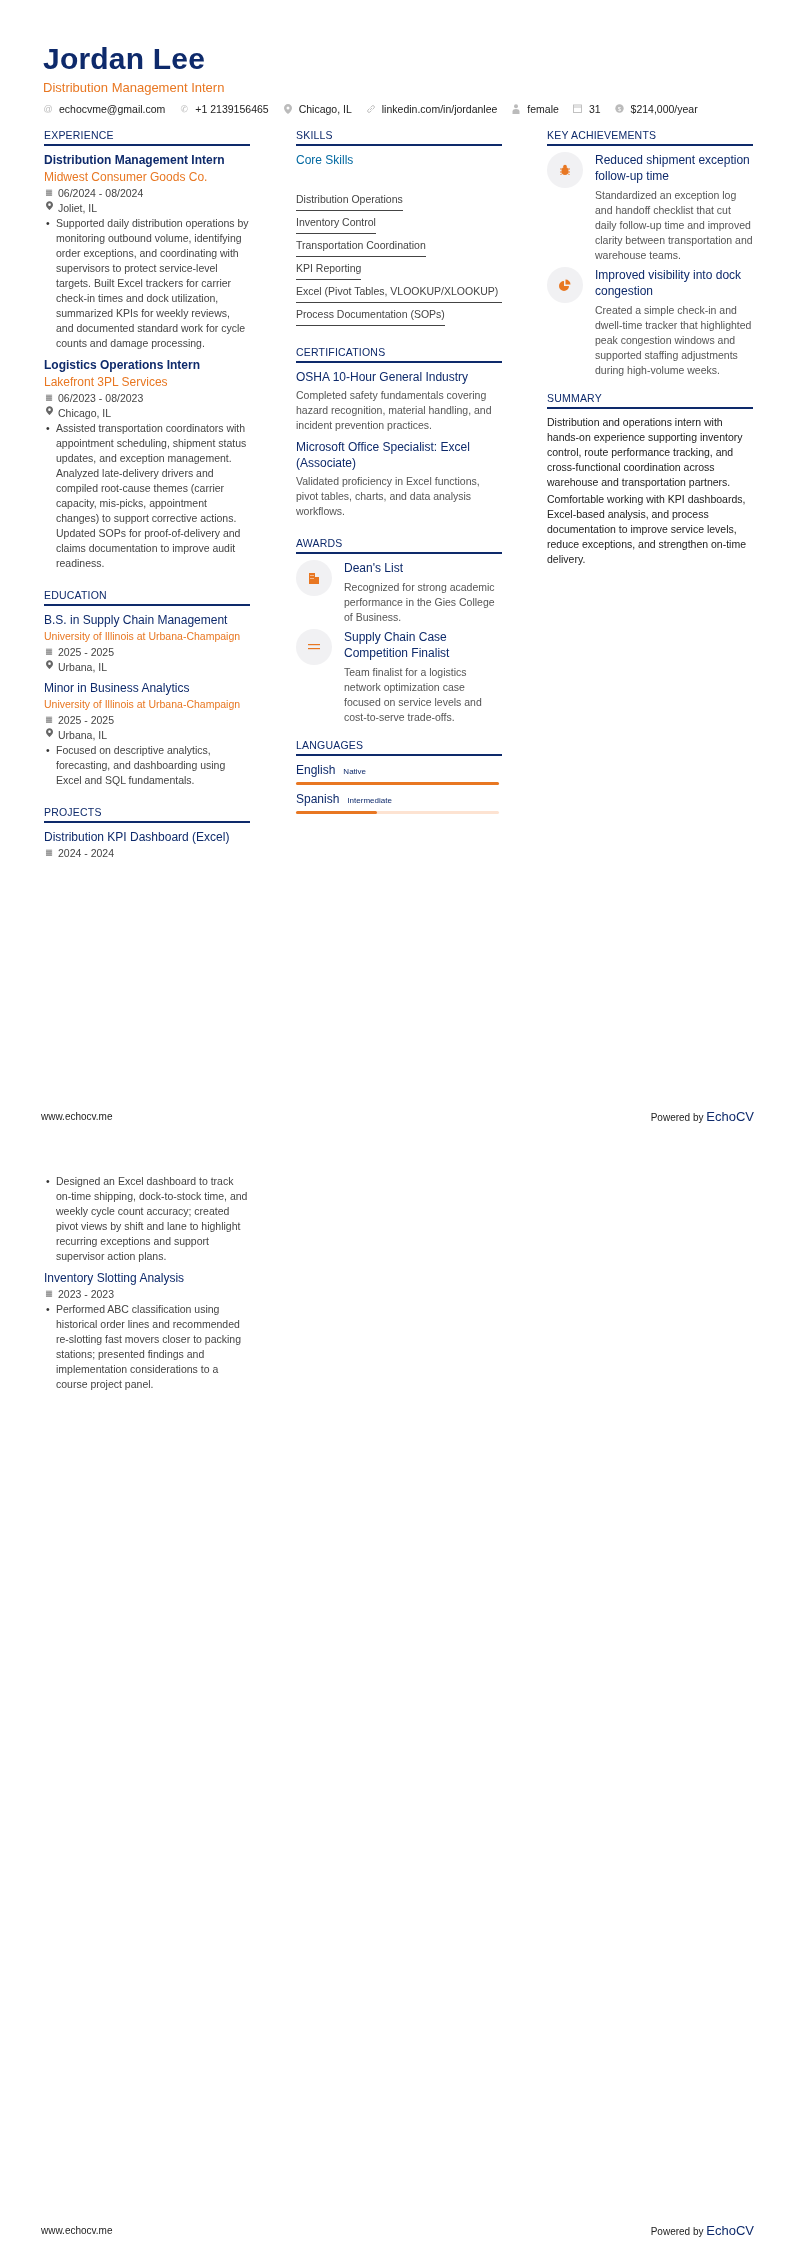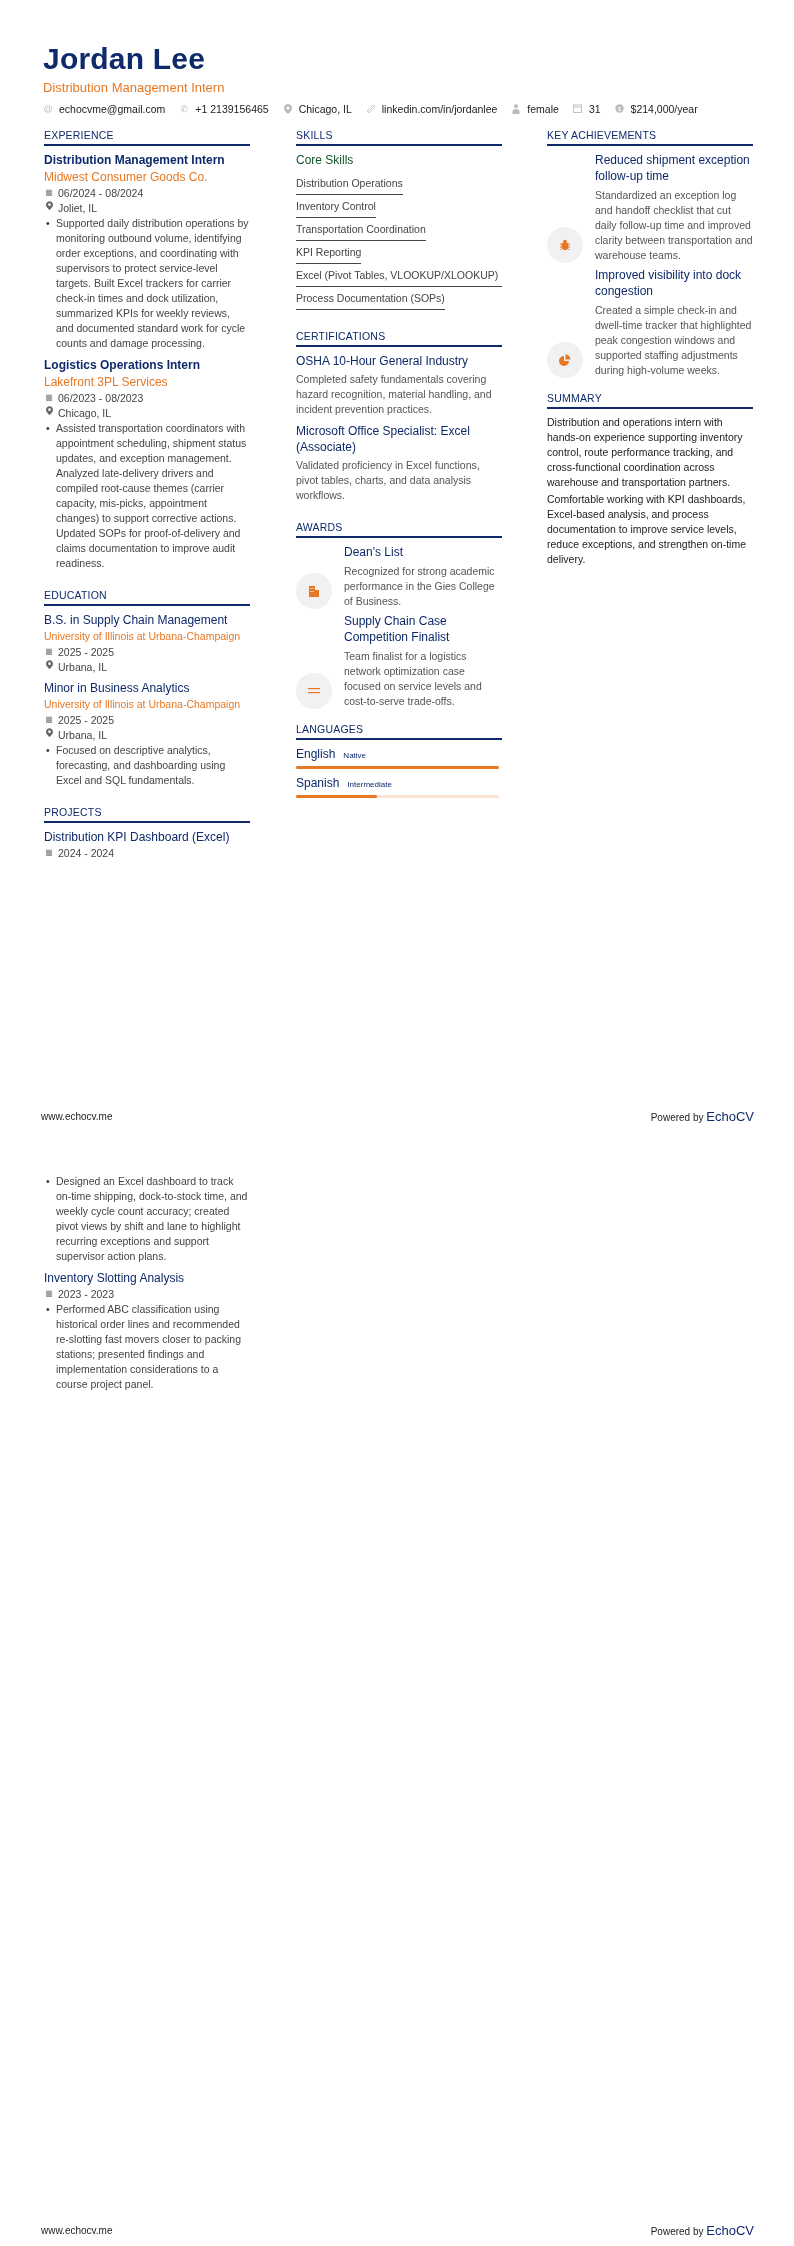--- a/index.html
+++ b/index.html
@@ -28,35 +28,35 @@
     .e-role { font-size: 12px; font-weight: bold; color: #0e2a6b; line-height: 16px; }
     .e-deg { font-size: 12px; color: #0e2a6b; line-height: 16px; }
     .e-org { font-size: 12px; color: #e87722; line-height: 16px; margin-top: 1px; }
     .e-org.small { font-size: 10.5px; line-height: 15px; }
     .meta { font-size: 10.5px; color: #444; line-height: 14px; display: flex; align-items: center; margin-top: 1px; }
     .meta .mi { display: inline-block; width: 10px; color: #777; font-size: 8px; margin-right: 4px; text-align: center; }
     ul.bul { list-style: none; margin-top: 1px; }
     ul.bul li { position: relative; padding-left: 12px; font-size: 10.5px; line-height: 15px; color: #444; }
     ul.bul li::before { content: "•"; position: absolute; left: 2px; top: 0; color: #333; }
 
-    .skill-group { font-size: 12px; color: #14532d; line-height: 16px; margin-bottom: 4px; }
+    .skill-group { font-size: 12px; color: #0369a1; line-height: 16px; margin-bottom: 20px; }
     .skill { font-size: 10.5px; color: #444; line-height: 14px; margin-top: 4px; display: inline-block; padding-bottom: 4px; border-bottom: 1.5px solid #444; }
     .skill-wrap { display: block; }
 
     .cert-name { font-size: 12px; color: #0e2a6b; line-height: 16px; margin-top: 2px; }
     .cert-desc { font-size: 10.5px; color: #555; line-height: 15px; margin-top: 3px; margin-bottom: 6px; }
 
     .lang { margin-bottom: 6px; }
     .lang-row { display: flex; align-items: baseline; }
     .lang-name { font-size: 12px; color: #0e2a6b; line-height: 16px; }
     .lang-level { font-size: 8px; color: #0e2a6b; margin-left: 8px; }
     .bar { height: 3px; background: #fde3d2; border-radius: 2px; margin-top: 4px; width: 203px; }
     .bar-fill { height: 3px; background: #e87722; border-radius: 2px; }
 
-    .iconitem { display: flex; margin-bottom: 4px; align-items: flex-end; }
+    .iconitem { display: flex; margin-bottom: 4px; }
     .circle { flex: 0 0 36px; width: 36px; height: 36px; border-radius: 50%; background: #f1f1f3; display: flex; align-items: center; justify-content: center; margin-right: 12px; margin-top: 0px; }
     .ii-body { flex: 1; }
     .ii-title { font-size: 12px; color: #0e2a6b; line-height: 16px; }
     .ii-desc { font-size: 10.5px; color: #555; line-height: 15px; margin-top: 4px; }
 
     .summary p { font-size: 10.5px; color: #222; line-height: 15px; margin-bottom: 2px; }
 
     .footer { position: absolute; left: 41px; width: 713px; display: flex; justify-content: space-between; align-items: center; font-size: 10px; color: #222; }
     .footer .pow { font-size: 10px; }
     .footer .brand { font-size: 13px; color: #0e2a6b; }

